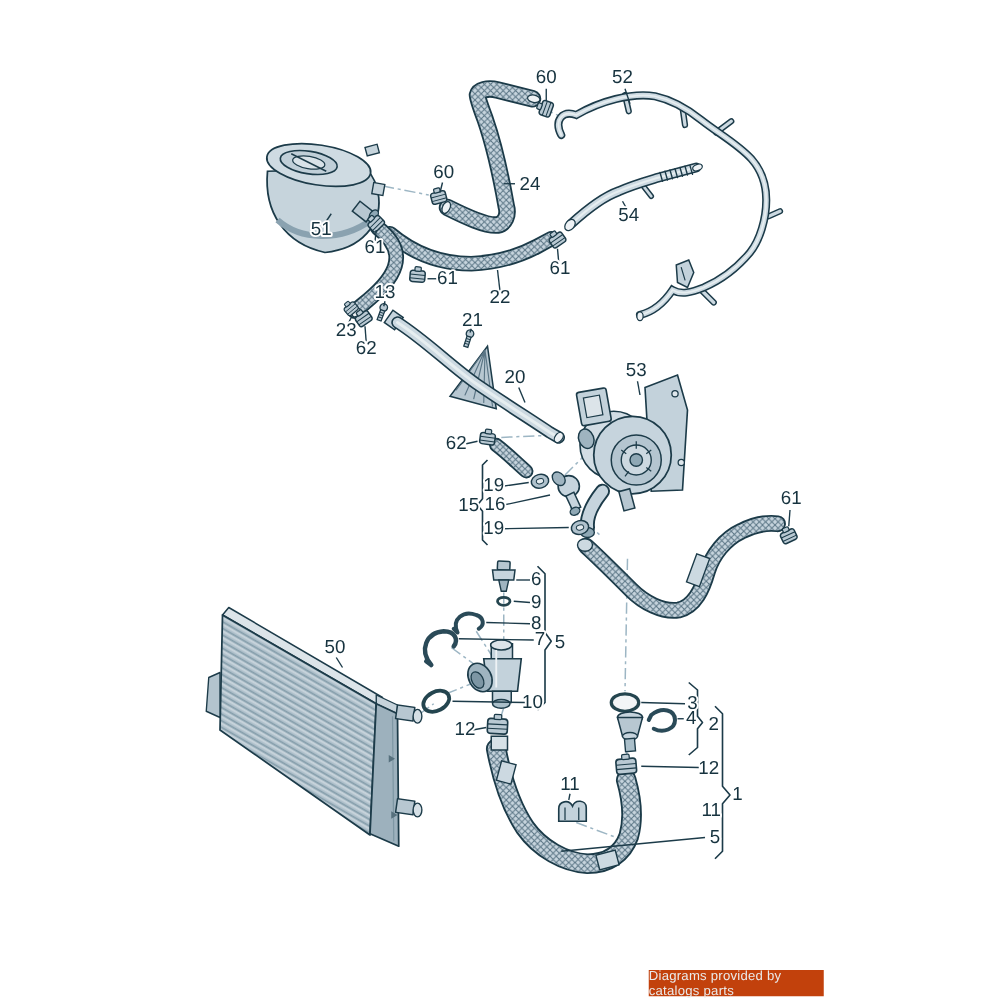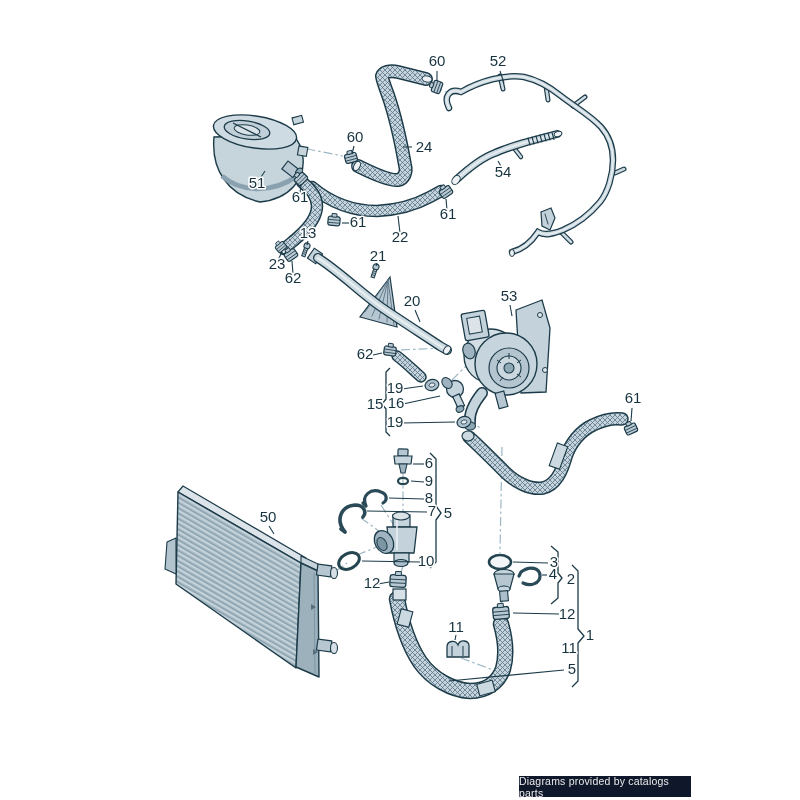--- a/index.html
+++ b/index.html
@@ -5,21 +5,21 @@
   html,body{margin:0;padding:0;background:#fff}
   .page{position:relative;width:800px;height:800px;background:#ffffff;overflow:hidden;
         font-family:"Liberation Sans",sans-serif}
   .page svg{position:absolute;left:0;top:0}
   .lbl{font-family:"Liberation Sans",sans-serif;font-size:15px;fill:#17333f;
        paint-order:stroke;stroke:#ffffff;stroke-width:3px;stroke-linejoin:round;
        text-anchor:middle;cursor:pointer}
   .ldr{stroke:#1c3b49;stroke-width:1.1;fill:none}
   .brk{stroke:#1c3b49;stroke-width:1.3;fill:none;stroke-linejoin:round}
   .dd{stroke:#9db6c4;stroke-width:1.2;fill:none;stroke-dasharray:9 3 2.5 3}
-  .badge{position:absolute;left:519px;top:776px;width:172px;height:21px;background:#0f172a;
+  .badge{position:absolute;left:519px;top:776px;width:140px;height:21px;background:#c2410c;
          color:#eaeaea;font-size:10.5px;display:flex;align-items:center;justify-content:center;
          letter-spacing:.2px;cursor:pointer}
 </style>
 </head>
 <body>
 
 <div class="page">
 <svg width="800" height="800" viewBox="0 0 800 800">
   <defs>
     <pattern id="braid" width="5" height="5" patternUnits="userSpaceOnUse">

